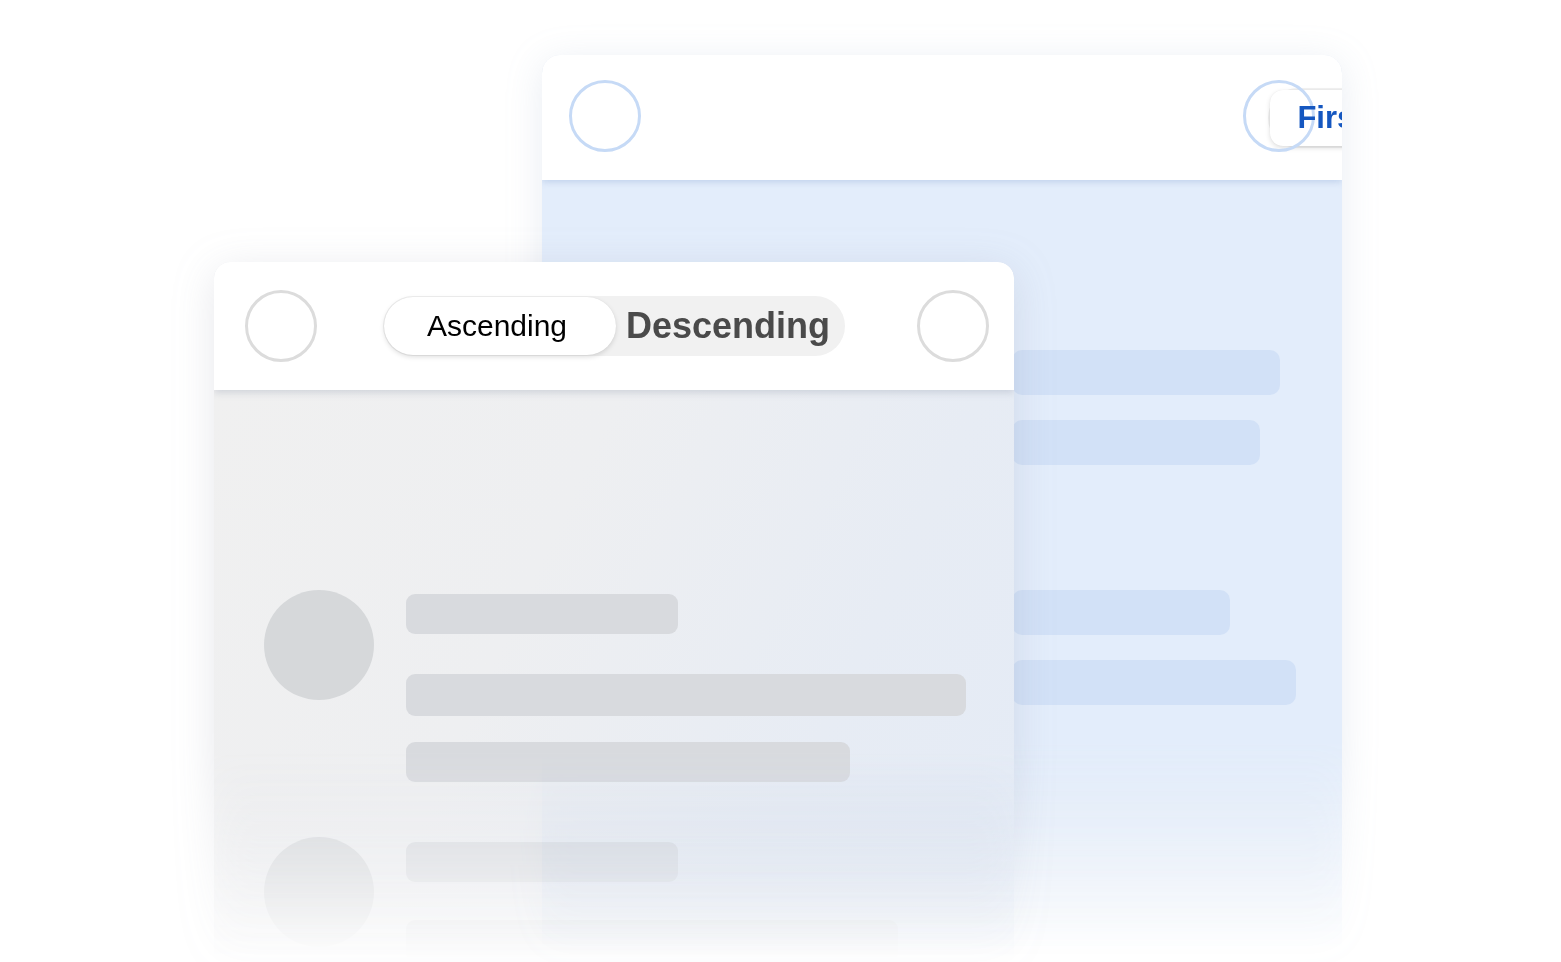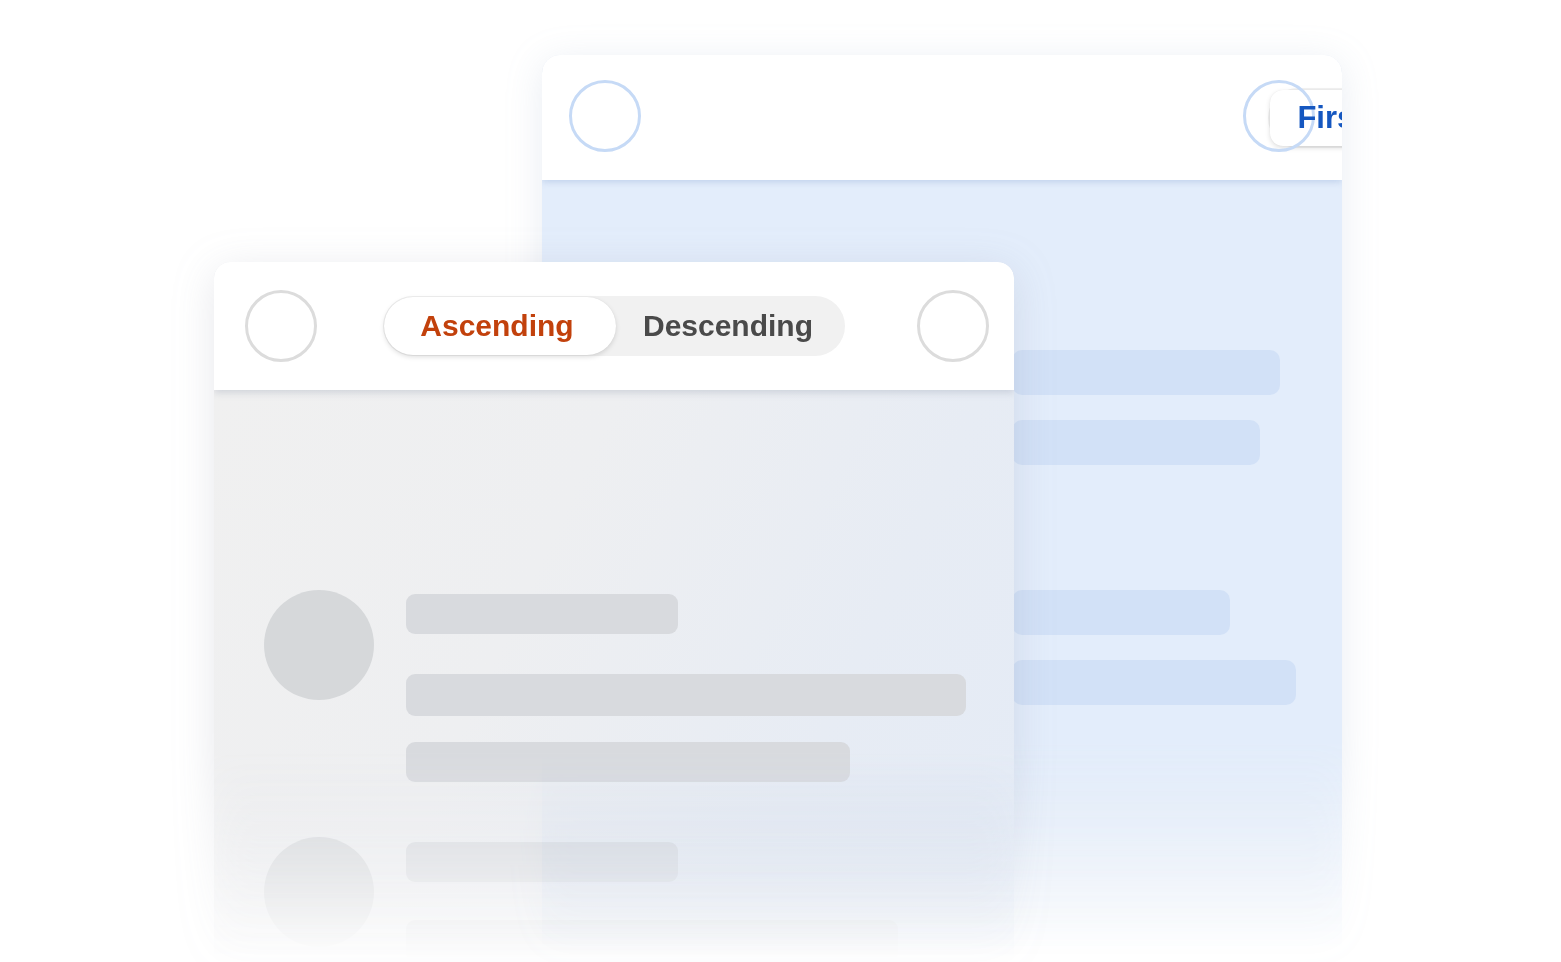--- a/index.html
+++ b/index.html
@@ -196,27 +196,27 @@
     position: absolute;
     left: 1px;
     top: 1px;
     width: 232px;
     height: 58px;
     background: #ffffff;
     border-radius: 29px;
     box-shadow: 0 2px 5px rgba(0,0,0,0.13), 0 0 1px rgba(0,0,0,0.08);
   }
   .label-inactive-gray {
-    color: #c2410c;
+    color: #000000;
     font-size: 30px;
-    font-weight: bold;
+    font-weight: normal;
   }
   .label-active-dark {
     color: #4a4a4a;
-    font-size: 30px;
+    font-size: 36px;
     font-weight: bold;
   }
 </style>
 </head>
 <body>
 
 <div class="stage">
 
   <div class="window-back">
 

